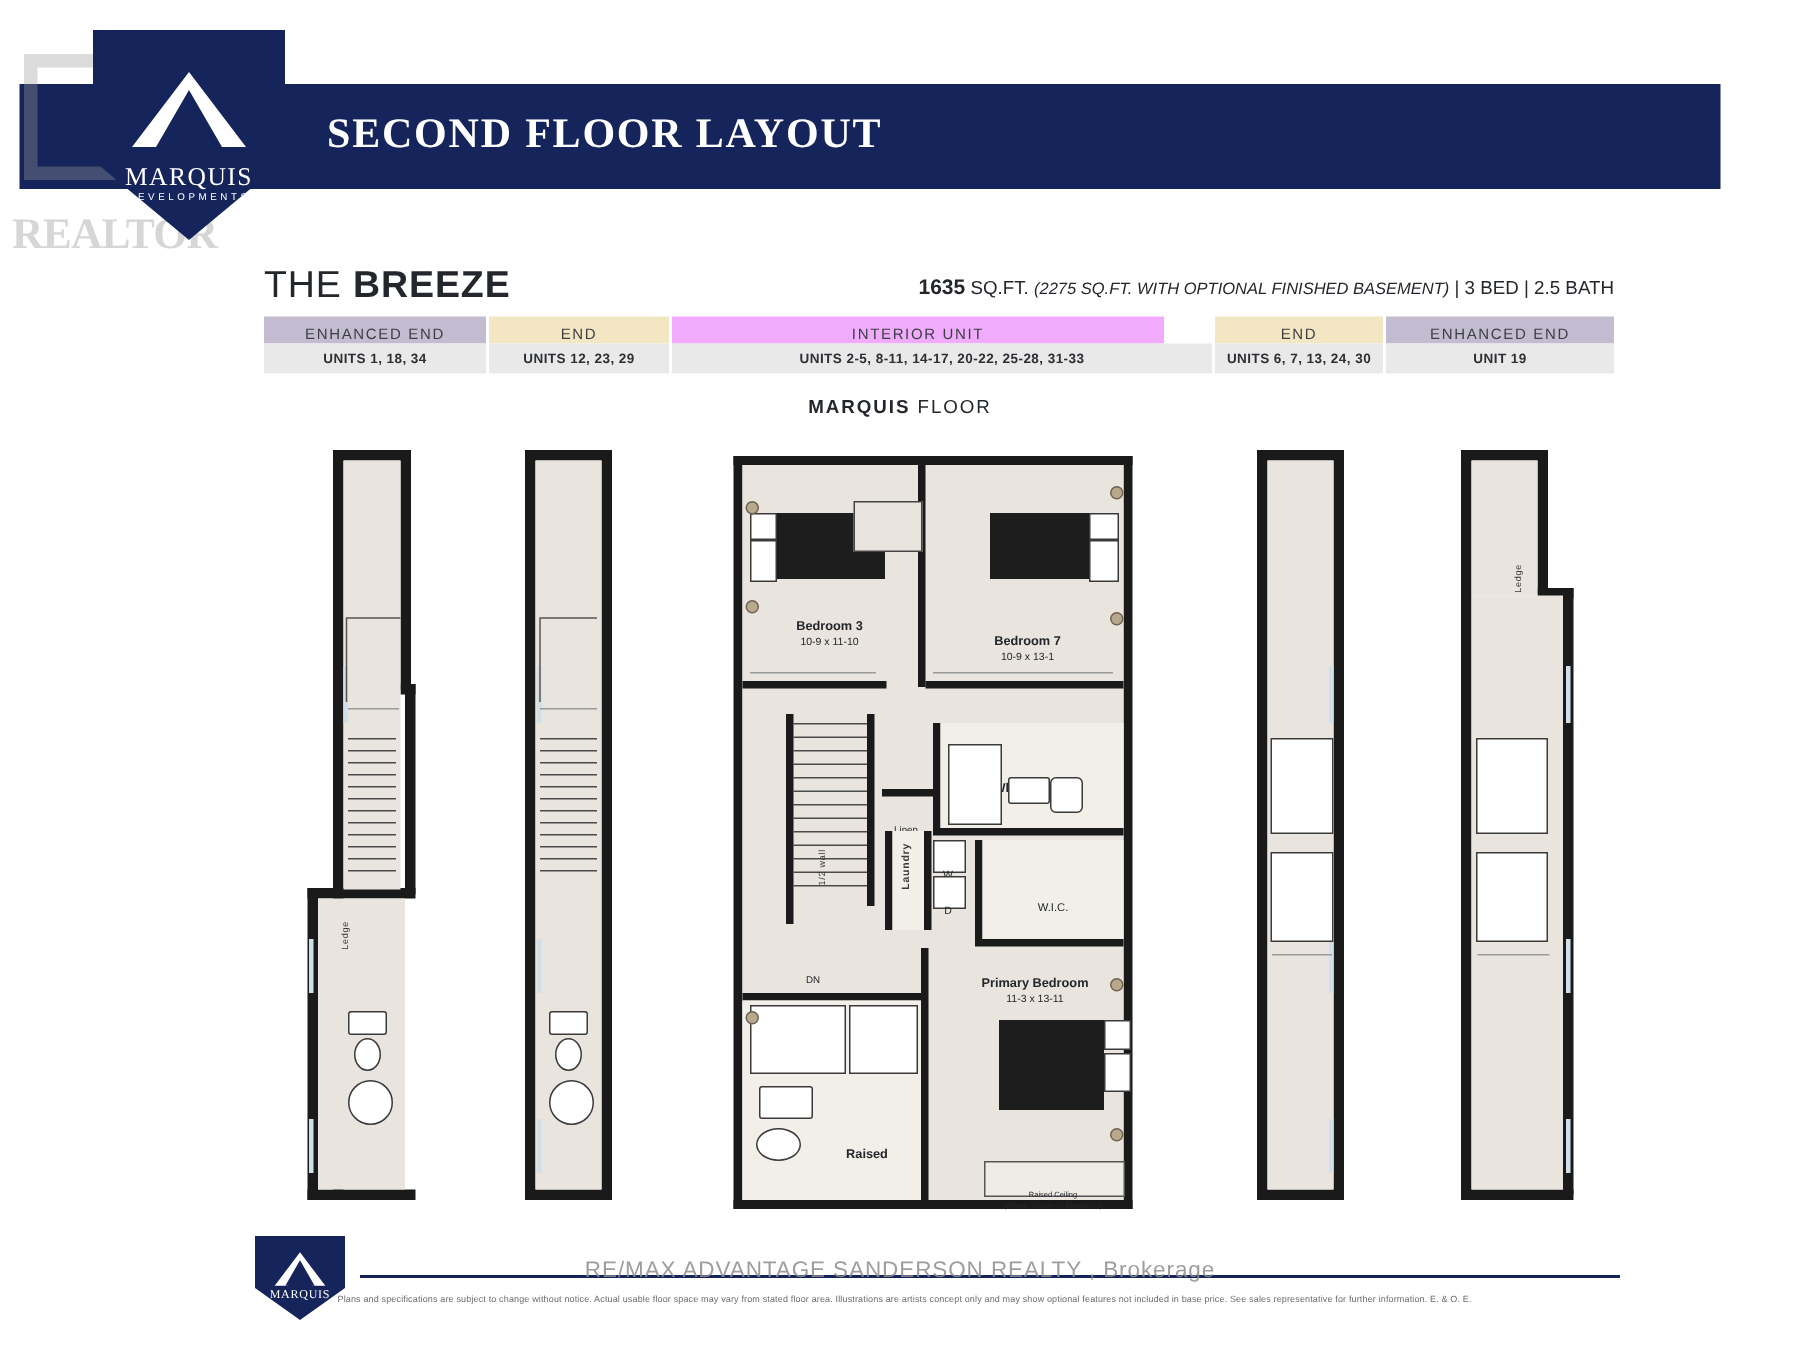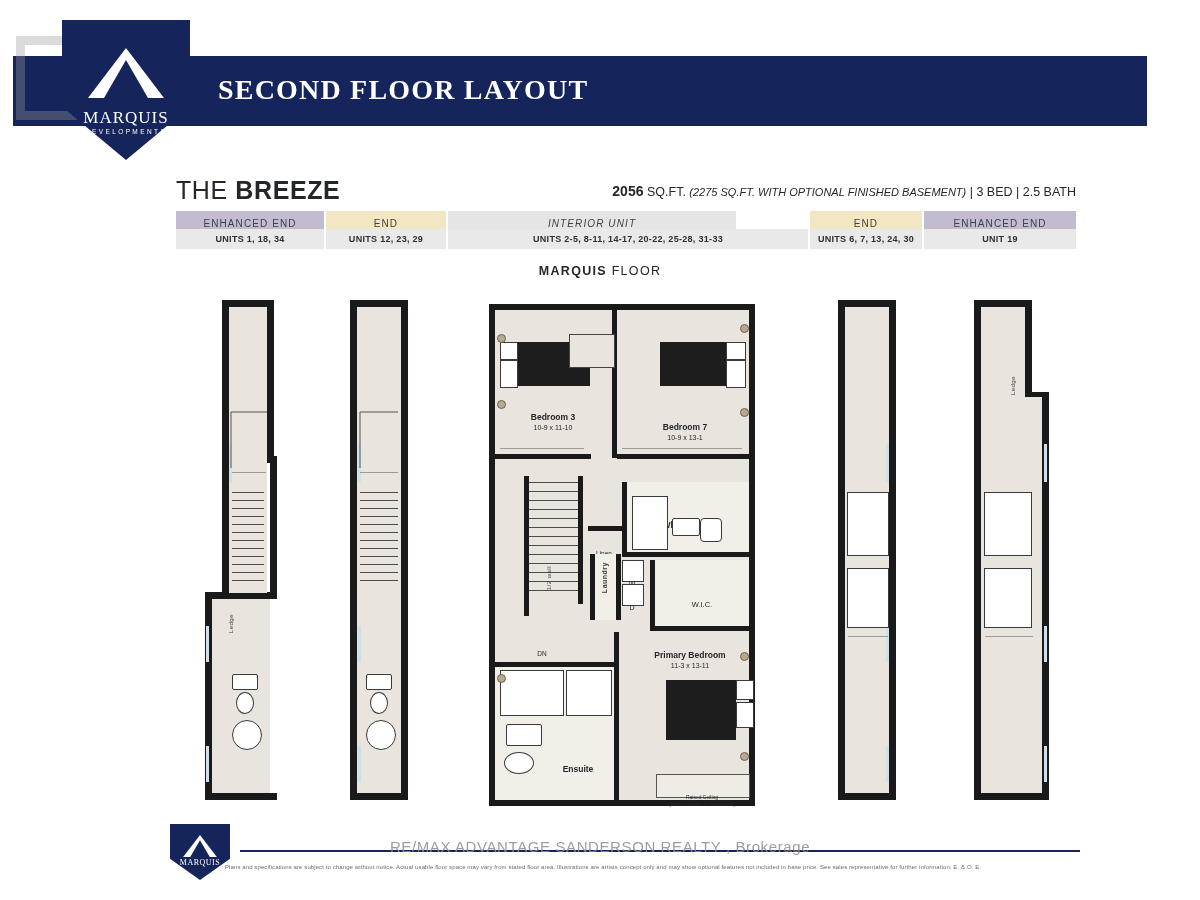--- a/index.html
+++ b/index.html
@@ -119,57 +119,58 @@
 </style>
 </head>
 <body>
 
 <div class="header-bar">
   <div class="title">SECOND FLOOR LAYOUT</div>
 </div>
 
 <div class="realtor">
   <div class="rbox"></div>
+  <div class="rtext">REALTOR</div>
   <div class="rreg">®</div>
 </div>
 
 <div class="logo">
   <div class="shield"></div>
   <svg class="mtri" viewBox="0 0 80 54">
     <polygon points="40,2 78,52 58,52 40,24 22,52 2,52" fill="#ffffff"></polygon>
     <polygon points="40,14 62,52 48,52 40,38 32,52 18,52" fill="#15255c"></polygon>
   </svg>
   <div class="word1">MARQUIS</div>
   <div class="word2">DEVELOPMENTS</div>
 </div>
 
 <div class="plan-title">
   <span>THE </span><b>BREEZE</b>
 </div>
 
 <div class="plan-specs">
-  <span class="sq">2056</span><span> SQ.FT. </span><span class="opt">(2275 SQ.FT. WITH OPTIONAL FINISHED BASEMENT)</span><span> | 3 BED | 2.5 BATH</span>
+  <span class="sq">1635</span><span> SQ.FT. </span><span class="opt">(2275 SQ.FT. WITH OPTIONAL FINISHED BASEMENT)</span><span> | 3 BED | 2.5 BATH</span>
 </div>
 
 <div class="banner">
   <div class="seg" style="left:0;width:148px;background:#c3bcd1;">
     <span>ENHANCED END</span>
   </div>
   <div class="units" style="left:0;width:148px;">
     <span>UNITS 1, 18, 34</span>
   </div>
 
   <div class="seg" style="left:150px;width:120px;background:#f3e6c3;">
     <span>END</span>
   </div>
   <div class="units" style="left:150px;width:120px;">
     <span>UNITS 12, 23, 29</span>
   </div>
 
-  <div class="seg" style="left:272px;width:288px;background:#e5e5e5;font-style:italic;">
+  <div class="seg" style="left:272px;width:328px;background:#f0abfc;">
     <span>INTERIOR UNIT</span>
   </div>
   <div class="units" style="left:272px;width:360px;">
     <span>UNITS 2-5, 8-11, 14-17, 20-22, 25-28, 31-33</span>
   </div>
 
   <div class="seg" style="left:634px;width:112px;background:#f3e6c3;">
     <span>END</span>
   </div>
   <div class="units" style="left:634px;width:112px;">
@@ -359,21 +360,21 @@
       <span>(Where Shown on Elevations)</span>
     </div>
 
     <div class="wall" style="left:495px;top:366px;width:119px;height:5px;"></div>
     <div class="lightroom" style="left:495px;top:371px;width:119px;height:133px;"></div>
     <div class="nst" style="left:500px;top:374px;width:62px;height:44px;"></div>
     <div class="nst" style="left:566px;top:374px;width:44px;height:44px;"></div>
     <div class="nst" style="left:506px;top:428px;width:34px;height:20px;border-radius:2px;"></div>
     <div class="nst" style="left:504px;top:456px;width:28px;height:20px;border-radius:50%;"></div>
     <div class="lbl" style="left:548px;top:452px;width:60px;">
-      <b>Ensuite</b>
+      <b>Raised</b>
     </div>
     <div class="dot" style="left:497px;top:378px;"></div>
   </div>
 
   <div>
     <div class="wall" style="left:838px;top:4px;width:7px;height:500px;"></div>
     <div class="wall" style="left:838px;top:4px;width:58px;height:7px;"></div>
     <div class="wall" style="left:889px;top:4px;width:7px;height:500px;"></div>
     <div class="wall" style="left:838px;top:497px;width:58px;height:7px;"></div>
     <div class="room" style="left:845px;top:11px;width:44px;height:486px;"></div>

